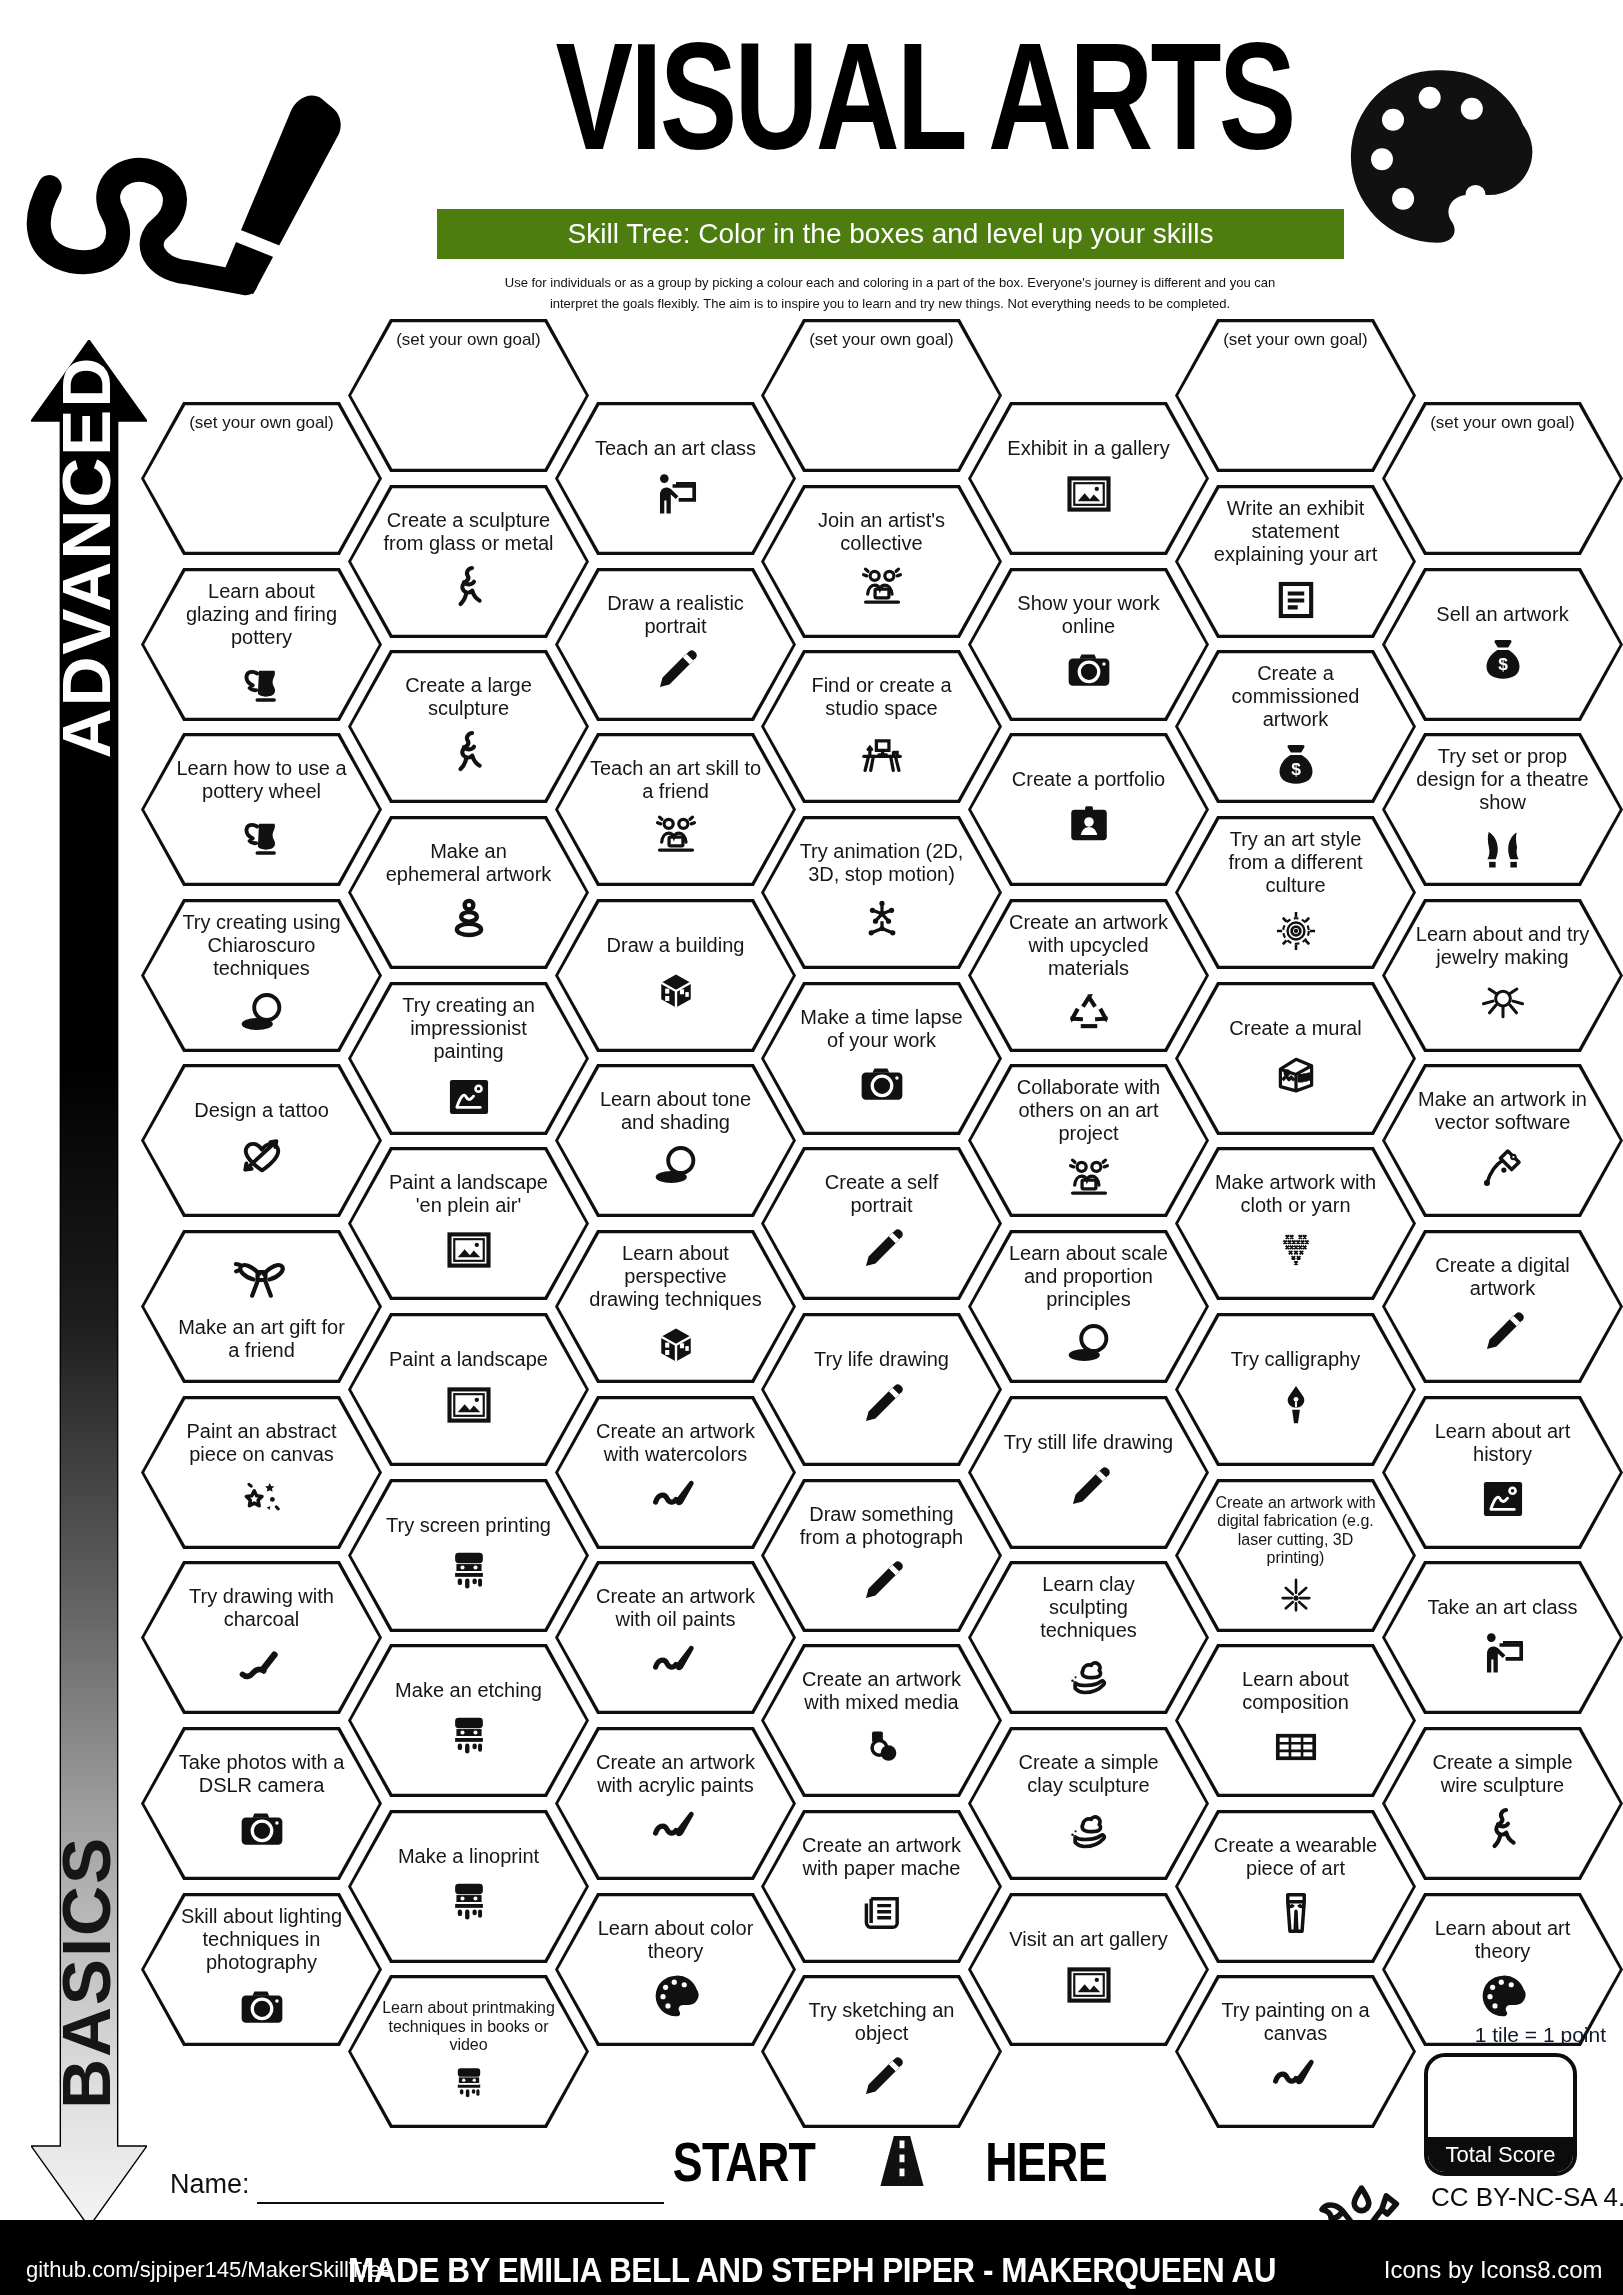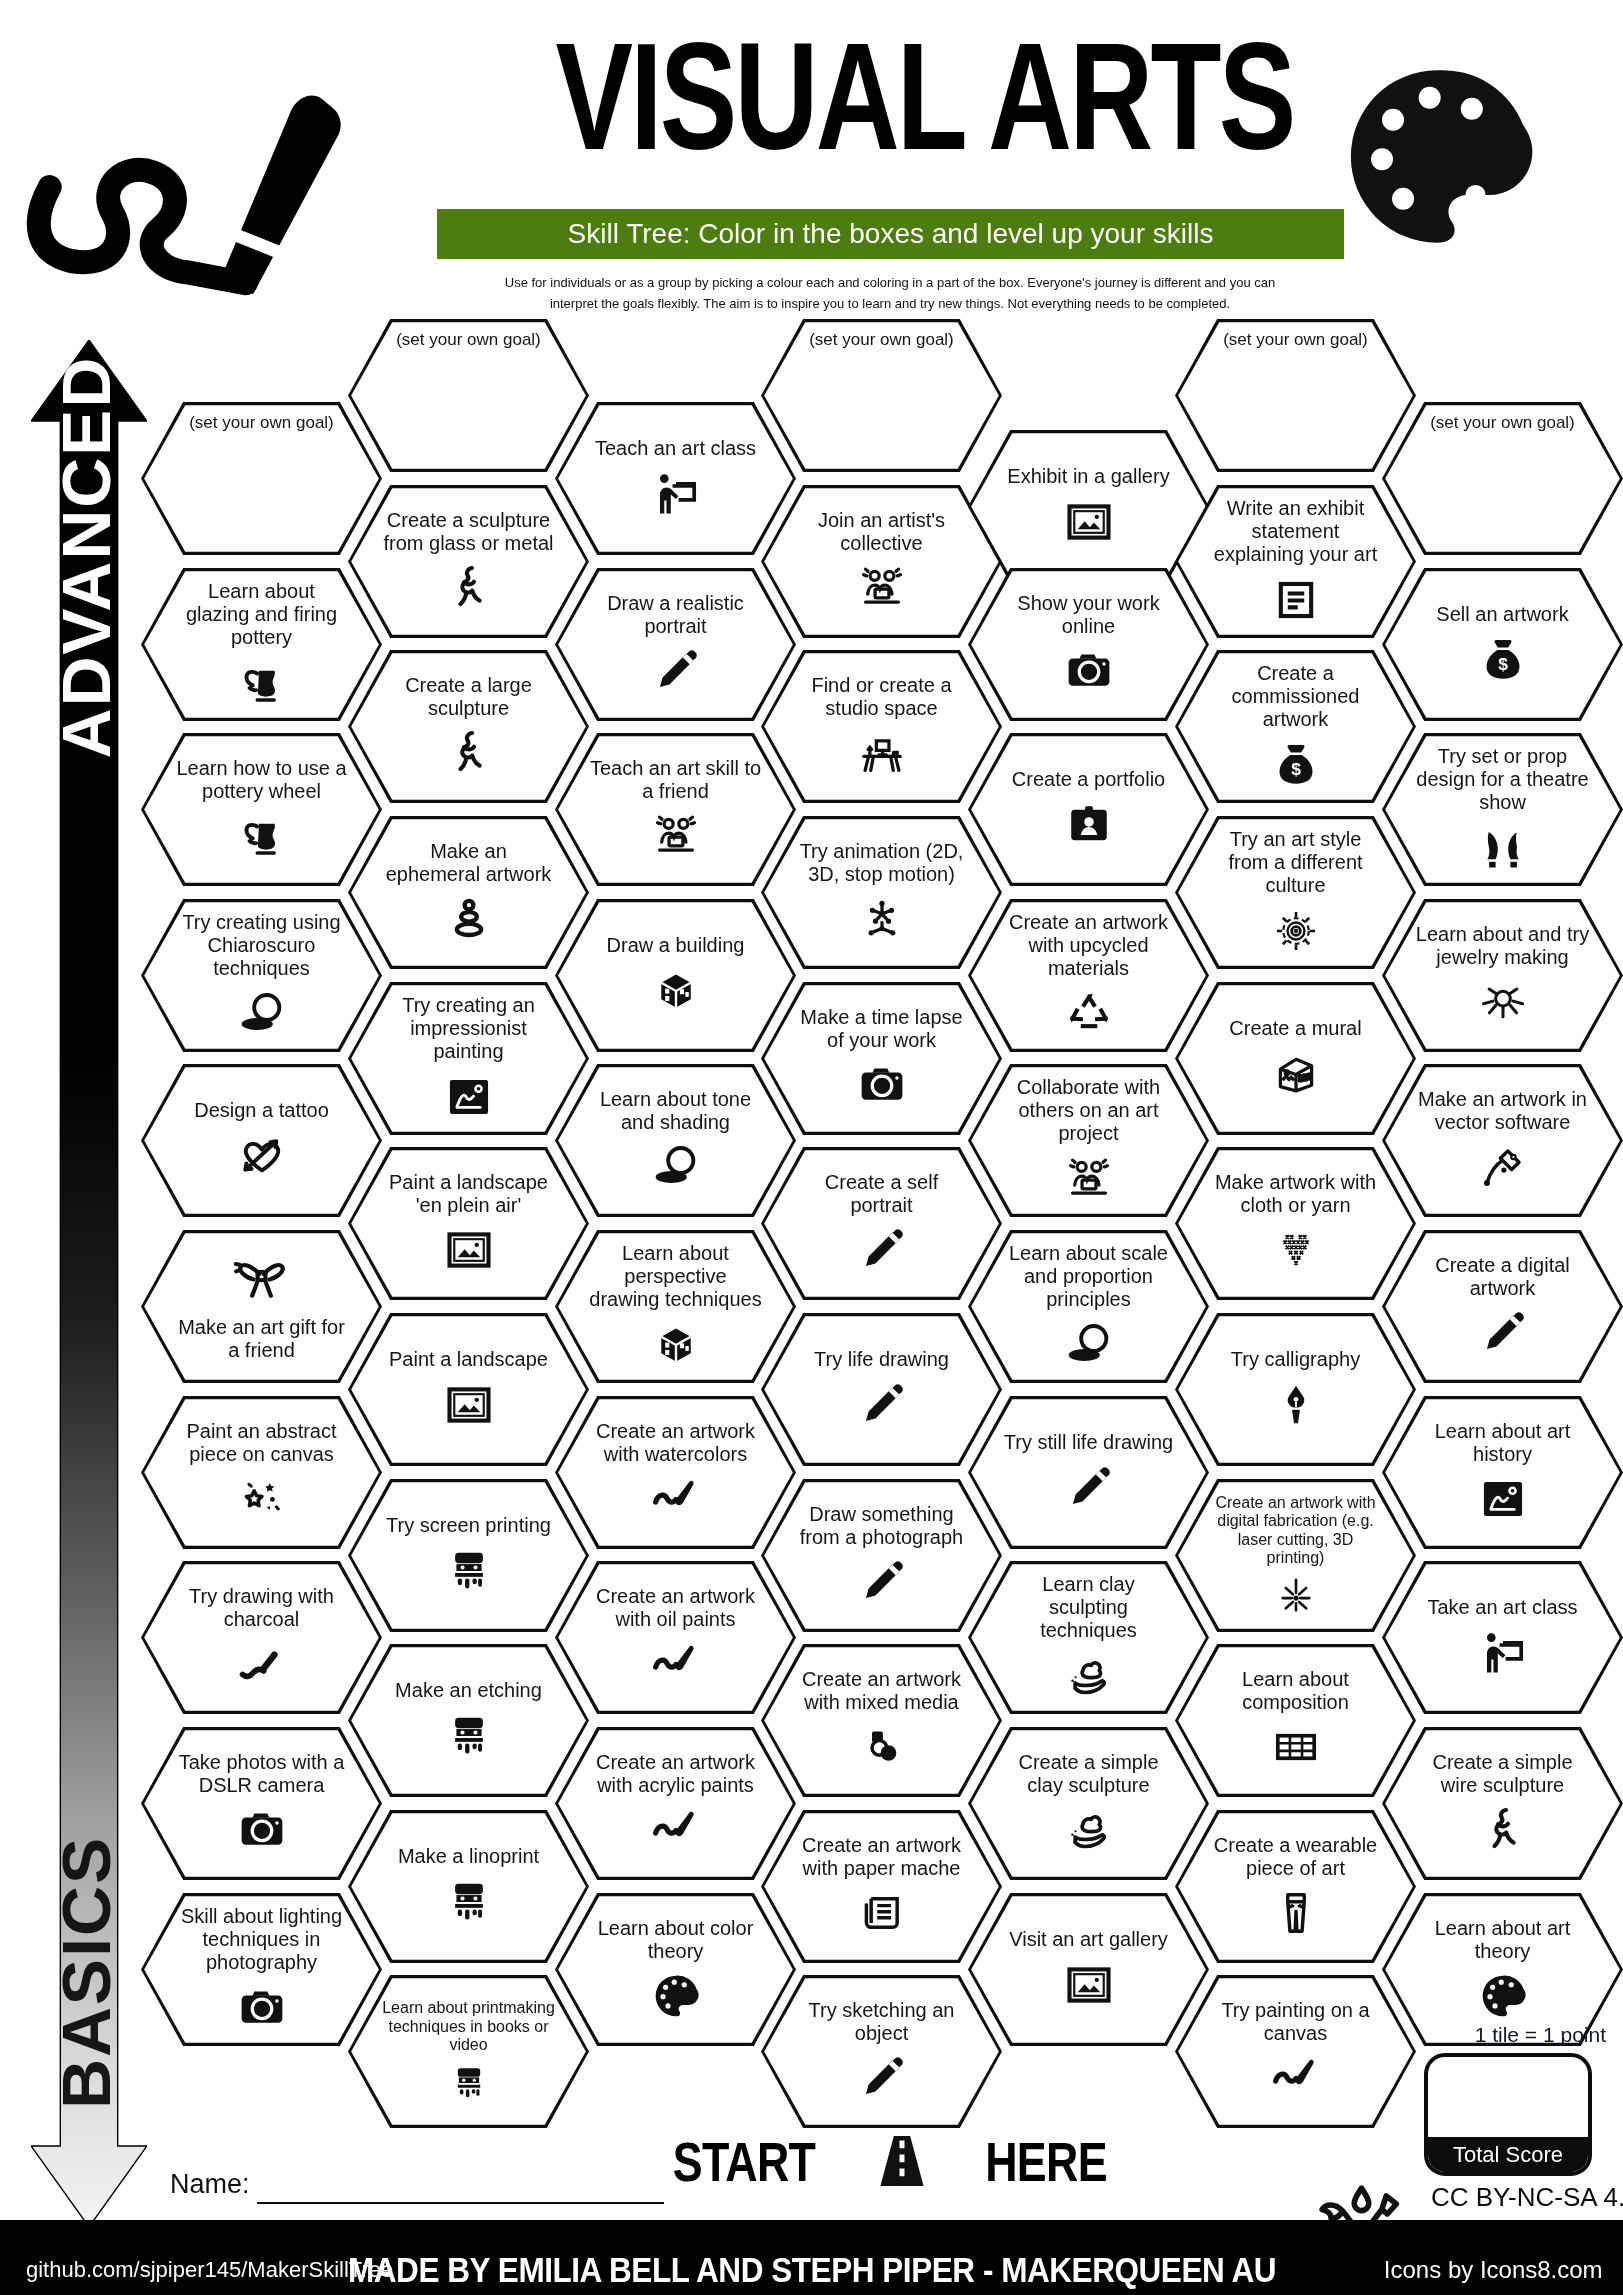--- a/index.html
+++ b/index.html
@@ -32,21 +32,21 @@
   .goal-label{font-size:17px;color:#161616;}
   .hicon{width:52px;height:52px;flex:0 0 auto;}
   .small .hicon{width:42px;height:42px;}
   .itop .hicon{width:73px;height:59px;margin-top:-1.9px;}
 
   
   .start{position:absolute;left:655px;top:2126px;display:flex;align-items:center;gap:15.7px;}
   .start .word{font-size:56px;font-weight:700;display:inline-block;transform:scaleX(.8);letter-spacing:-0.9px;color:#000;}
   .road{width:106px;height:70px;}
   .tile-note{position:absolute;left:1416px;width:190px;top:2023px;text-align:right;font-size:21px;color:#0f172a;}
-  .score-box{position:absolute;left:1424px;top:2053px;width:168px;height:123px;background:#fff;
+  .score-box{position:absolute;left:1424px;top:2053px;width:153px;height:123px;background:#fff;
              border:4.2px solid #0c0c0c;border-radius:21px;overflow:hidden;box-sizing:border-box;}
   .score-strip{position:absolute;left:0;right:0;bottom:0;height:35px;background:#0c0c0c;color:#fff;
              display:flex;align-items:center;justify-content:center;font-size:22px;}
   .name-row{position:absolute;left:170px;top:2169px;font-size:27px;color:#111;}
   .name-line{position:absolute;left:257px;top:2202px;width:407px;height:2.3px;background:#0c0c0c;}
   .cc-text{position:absolute;left:1431px;top:2182px;font-size:26px;color:#0c0c0c;white-space:nowrap;}
   .maker-logo{position:absolute;left:1294px;top:2169px;width:135px;height:135px;}
 
   .footer{position:absolute;left:0;right:0;top:2220px;height:100px;background:#000;color:#fff;}
   .f-left{position:absolute;left:26px;top:50%;transform:translateY(-50%);font-size:22px;}
@@ -698,21 +698,21 @@
         </div>
       </div>
       <div class="hex" style="left: 761px; top: 1975px;">
         <div class="hex-in">
           <span class="hex-label">Try sketching an object</span>
           <svg class="hicon" viewBox="0 0 24 24">
             <use href="#i-pencil"></use>
           </svg>
         </div>
       </div>
-      <div class="hex" style="left: 968px; top: 402px; margin-top: 28px;">
+      <div class="hex" style="left: 968px; top: 402px;">
         <div class="hex-in">
           <span class="hex-label">Exhibit in a gallery</span>
           <svg class="hicon" viewBox="0 0 24 24">
             <use href="#i-frame"></use>
           </svg>
         </div>
       </div>
       <div class="hex" style="left: 968px; top: 568px;">
         <div class="hex-in">
           <span class="hex-label">Show your work online</span>

